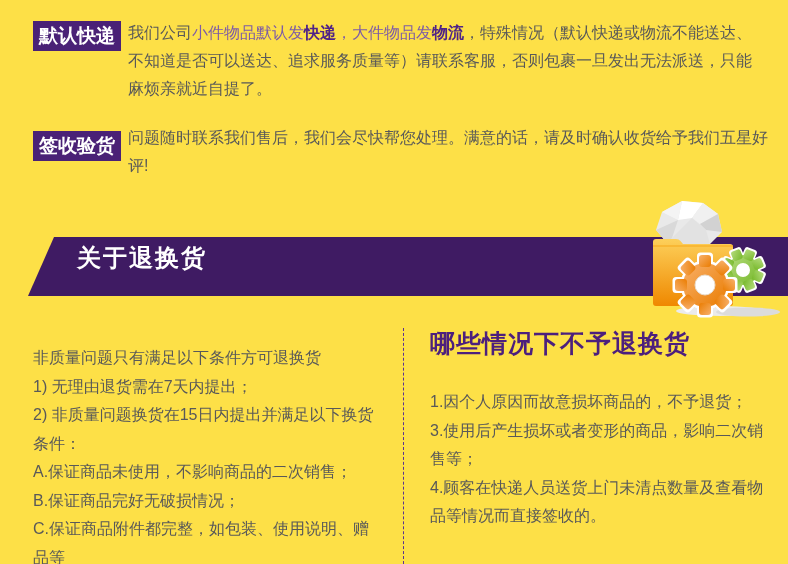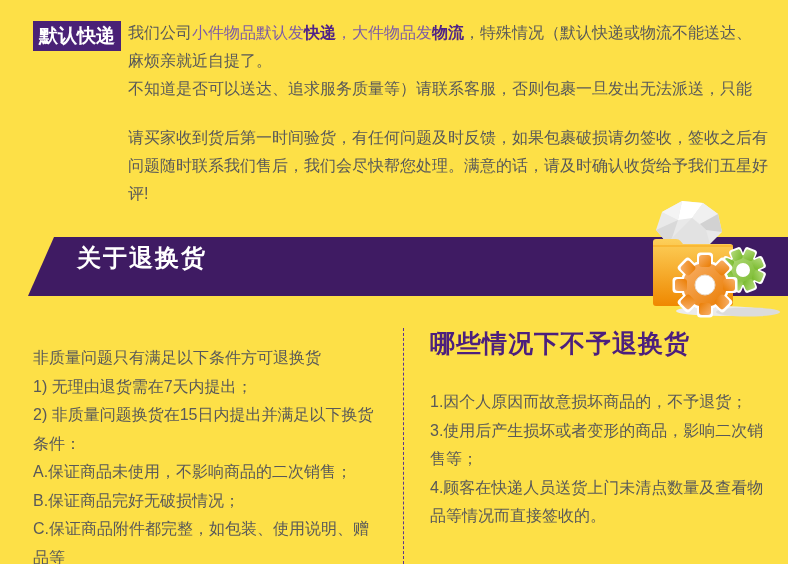--- a/index.html
+++ b/index.html
@@ -59,26 +59,26 @@
   .col-right .ln{white-space:nowrap;}
 </style>
 </head>
 <body>
 
 <div class="page">
 
   <div class="tag t1">默认快递</div>
   <div class="para p1">
     <div class="ln"><span>我们公司</span><span class="t-purple">小件物品默认发</span><span class="t-purple-b">快递</span><span class="t-purple">，</span><span class="t-purple">大件物品发</span><span class="t-purple-b">物流</span><span>，特殊情况（默认快递或物流不能送达、</span></div>
+    <div class="ln">不知道是否可以送达、追求服务质量等）请联系客服，否则包裹一旦发出无法派送，只能</div>
     <div class="ln">麻烦亲就近自提了。</div>
-    <div class="ln">不知道是否可以送达、追求服务质量等）请联系客服，否则包裹一旦发出无法派送，只能</div>
   </div>
 
+  <div class="tag t2">签收验货</div>
   <div class="para p2">
-    <div class="ln">请买家收到货后第一时间验货，有任何问题及时反馈，如果包裹破损请勿签收，签收之后有</div>
     <div class="ln">问题随时联系我们售后，我们会尽快帮您处理。满意的话，请及时确认收货给予我们五星好</div>
     <div class="ln">评!</div>
   </div>
 
   <div class="banner">
     <div class="banner-title">关于退换货</div>
   </div>
 
   <svg class="graphic" viewBox="0 0 140 124" xmlns="http://www.w3.org/2000/svg">
     <defs>

